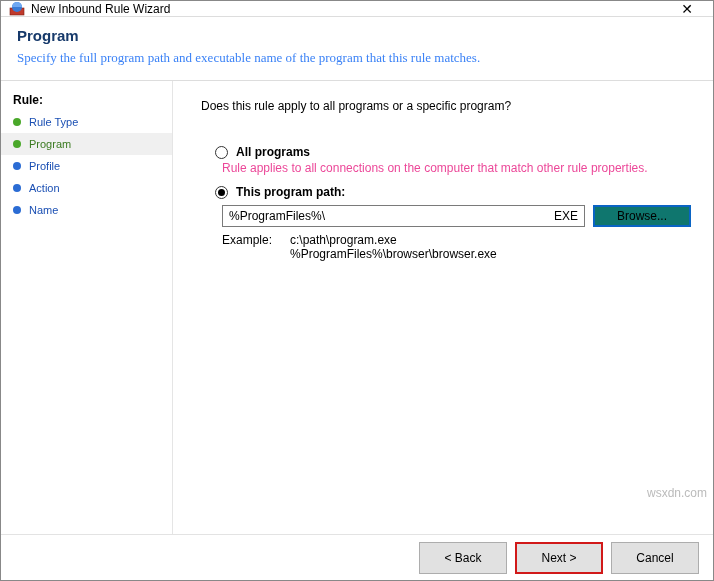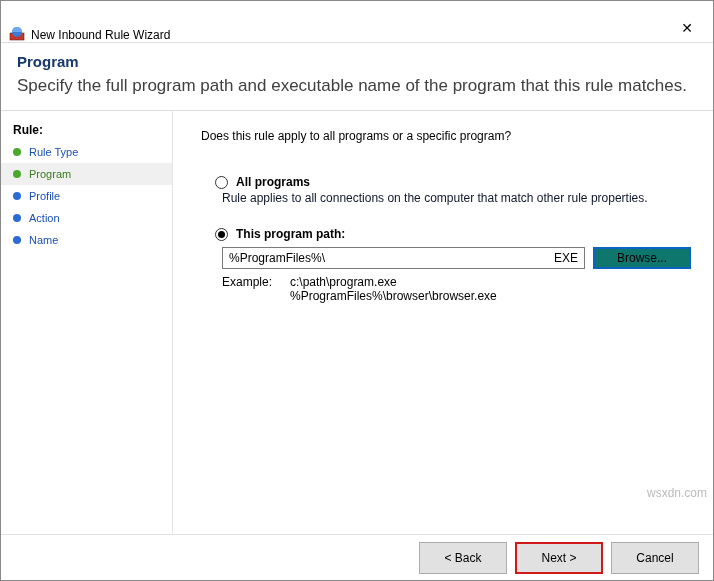--- a/index.html
+++ b/index.html
@@ -12,23 +12,23 @@
   }
   .window {
     width: 714px;
     height: 581px;
     border: 1px solid #888;
     background: #fff;
     display: flex;
     flex-direction: column;
   }
   .titlebar {
-    height: 42px;
-    display: flex;
-    align-items: flex-end;
+    height: 16px;
+    display: flex;
+    align-items: center;
     padding: 0 6px 0 8px;
     border-bottom: 1px solid #ddd;
   }
   .titlebar .app-icon {
     width: 16px; height: 16px;
     margin-right: 6px;
     display:flex; align-items:center; justify-content:center;
   }
   .titlebar .title { flex: 1; font-size: 12px; }
   .titlebar .close {
@@ -41,21 +41,21 @@
   .header {
     padding: 10px 16px 14px 16px;
     border-bottom: 1px solid #ddd;
   }
   .header h1 {
     margin: 0 0 6px 0;
     font-size: 15px;
     font-weight: bold;
     color: #173a6b;
   }
-  .header .sub { font-size: 17px; color: #404040; }
+  .header .sub { font-size: 13px; color: #3b82f6; font-family: Liberation Serif, serif; }
   .body {
     flex: 1;
     display: flex;
     min-height: 0;
   }
   .sidebar {
     width: 172px;
     border-right: 1px solid #e5e5e5;
     padding: 8px 0;
     background: #fff;
@@ -106,21 +106,21 @@
     background:#fff;
     flex:none;
   }
   .radio.checked::after {
     content: "";
     width: 7px; height: 7px;
     border-radius: 50%;
     background: #000;
   }
   .opt-label { font-weight: bold; font-size: 12px; }
-  .opt-desc  { margin-left: 21px; font-size: 12px; color: #0f172a; margin-bottom: 22px; }
+  .opt-desc  { margin-left: 21px; font-size: 12px; color: #ec4899; margin-bottom: 10px; }
   .path-row {
     display: flex;
     align-items: center;
     margin-left: 21px;
     margin-top: 6px;
     gap: 8px;
   }
   .path-input {
     flex: 1;
     height: 22px;

